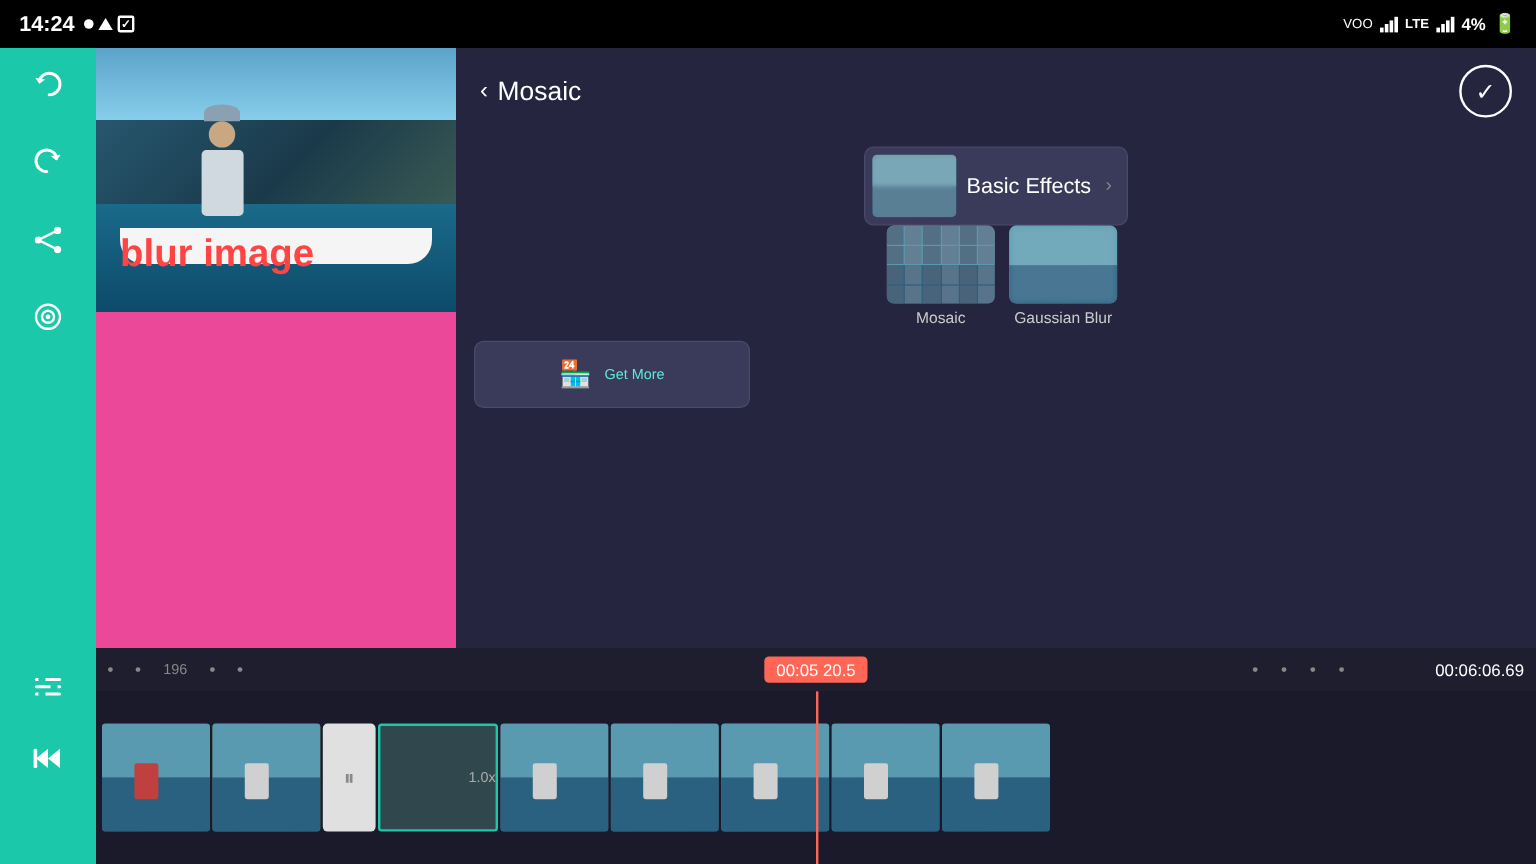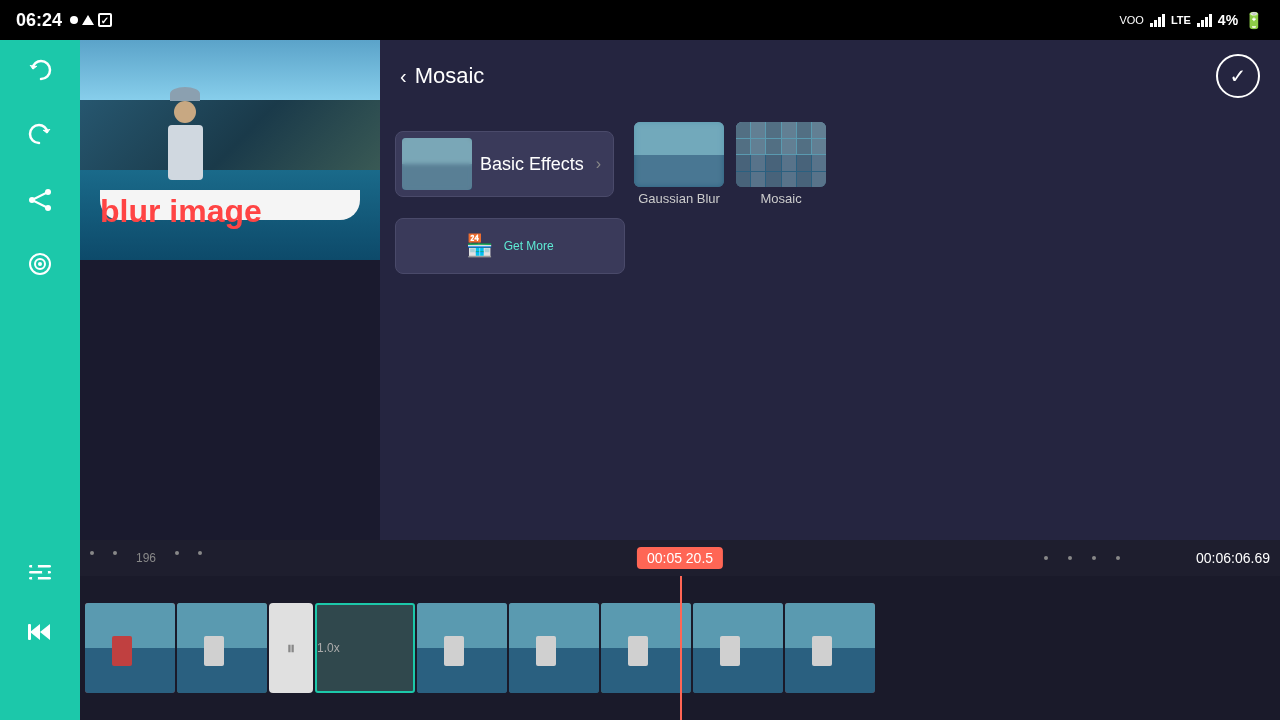--- a/index.html
+++ b/index.html
@@ -108,23 +108,23 @@
       align-items: center;
       justify-content: center;
       color: #fff;
       font-size: 22px;
       cursor: pointer;
     }
 
     
     .preview-area {
       width: 300px;
-      background: #737373;
-      display: flex;
-      flex-direction: column;
+      background: #ec4899;
+      display: flex;
+      flex-direction: row;
       position: relative;
     }
     .video-preview {
       width: 100%;
       height: 220px;
       background: linear-gradient(135deg, #2a5f7a 0%, #1a3a4a 50%, #4a6a5a 100%);
       position: relative;
       overflow: hidden;
     }
     
@@ -227,21 +227,21 @@
       padding: 10px 15px;
       display: flex;
       flex-direction: column;
       gap: 12px;
     }
 
     
     .basic-effects-row {
       display: flex;
       align-items: center;
-      gap: 10px;
+      flex-direction: column;
     }
     .basic-effects-card {
       background: #3a3a5a;
       border: 1px solid #4a4a6a;
       border-radius: 8px;
       display: flex;
       align-items: center;
       padding: 6px 12px 6px 6px;
       gap: 8px;
       min-width: 200px;
@@ -365,21 +365,21 @@
     .timeline-ruler {
       height: 36px;
       background: #1e1e2e;
       display: flex;
       align-items: center;
       position: relative;
       padding: 0 10px;
     }
     .ruler-dots {
       display: flex;
-      align-items: flex-start;
+      align-items: center;
       gap: 19px;
       color: #888;
       font-size: 12px;
     }
     .ruler-dot {
       width: 4px; height: 4px;
       background: #888;
       border-radius: 50%;
     }
     .ruler-number {
@@ -439,21 +439,21 @@
       color: #888;
     }
     .clip-marker {
       width: 100px;
       height: 90px;
       background: rgba(100,180,160,0.3);
       border: 2px solid #1cc8aa;
       border-radius: 3px;
       display: flex;
       align-items: center;
-      justify-content: flex-start;
+      justify-content: flex-end;
       flex-shrink: 0;
       font-size: 11px;
       color: #1cc8aa;
     }
     .playhead-line {
       position: absolute;
       top: 0;
       bottom: 0;
       width: 2px;
       background: #ff6655;
@@ -468,21 +468,21 @@
       width: 20px; height: 30px;
       background: #d0d0d0;
       border-radius: 2px;
     }
   </style>
 </head>
 <body>
 
 <div class="status-bar">
   <div class="status-left">
-    <span>06:24</span>
+    <span>14:24</span>
     <div class="status-icons">
       <div class="status-dot"></div>
       <div class="status-triangle"></div>
       <div class="status-check-box">✓</div>
     </div>
   </div>
   <div class="status-right">
     <span style="font-size:11px;margin-left:43px;">VOO</span>
     <div class="signal-bars">
       <div class="signal-bar" style="height:4px;"></div>
@@ -577,60 +577,60 @@
               <div class="mini-water"></div>
               <div class="thumb-blur-overlay"></div>
             </div>
             <span class="basic-effects-label">Basic Effects</span>
             <span class="arrow-right">›</span>
           </div>
 
           <div class="effect-thumbs-row">
 
             <div class="effect-thumb-item">
+              <div class="effect-thumb thumb-mosaic">
+                <div class="mini-sky"></div>
+                <div class="mini-water"></div>
+                <div class="mosaic-grid">
+                  <div class="mosaic-cell"></div>
+                    <div class="mosaic-cell"></div>
+                    <div class="mosaic-cell"></div>
+                  <div class="mosaic-cell"></div>
+                    <div class="mosaic-cell"></div>
+                    <div class="mosaic-cell"></div>
+                  <div class="mosaic-cell"></div>
+                    <div class="mosaic-cell"></div>
+                    <div class="mosaic-cell"></div>
+                  <div class="mosaic-cell"></div>
+                    <div class="mosaic-cell"></div>
+                    <div class="mosaic-cell"></div>
+                  <div class="mosaic-cell"></div>
+                    <div class="mosaic-cell"></div>
+                    <div class="mosaic-cell"></div>
+                  <div class="mosaic-cell"></div>
+                    <div class="mosaic-cell"></div>
+                    <div class="mosaic-cell"></div>
+                  <div class="mosaic-cell"></div>
+                    <div class="mosaic-cell"></div>
+                    <div class="mosaic-cell"></div>
+                  <div class="mosaic-cell"></div>
+                    <div class="mosaic-cell"></div>
+                    <div class="mosaic-cell"></div>
+                </div>
+              </div>
+              <span class="effect-thumb-label">Mosaic</span>
+            </div>
+
+            <div class="effect-thumb-item">
               <div class="effect-thumb thumb-gaussian">
                 <div class="mini-sky"></div>
                 <div class="mini-water"></div>
                 <div class="thumb-blur-effect"></div>
               </div>
               <span class="effect-thumb-label">Gaussian Blur</span>
-            </div>
-
-            <div class="effect-thumb-item">
-              <div class="effect-thumb thumb-mosaic">
-                <div class="mini-sky"></div>
-                <div class="mini-water"></div>
-                <div class="mosaic-grid">
-                  <div class="mosaic-cell"></div>
-                    <div class="mosaic-cell"></div>
-                    <div class="mosaic-cell"></div>
-                  <div class="mosaic-cell"></div>
-                    <div class="mosaic-cell"></div>
-                    <div class="mosaic-cell"></div>
-                  <div class="mosaic-cell"></div>
-                    <div class="mosaic-cell"></div>
-                    <div class="mosaic-cell"></div>
-                  <div class="mosaic-cell"></div>
-                    <div class="mosaic-cell"></div>
-                    <div class="mosaic-cell"></div>
-                  <div class="mosaic-cell"></div>
-                    <div class="mosaic-cell"></div>
-                    <div class="mosaic-cell"></div>
-                  <div class="mosaic-cell"></div>
-                    <div class="mosaic-cell"></div>
-                    <div class="mosaic-cell"></div>
-                  <div class="mosaic-cell"></div>
-                    <div class="mosaic-cell"></div>
-                    <div class="mosaic-cell"></div>
-                  <div class="mosaic-cell"></div>
-                    <div class="mosaic-cell"></div>
-                    <div class="mosaic-cell"></div>
-                </div>
-              </div>
-              <span class="effect-thumb-label">Mosaic</span>
             </div>
           </div>
         </div>
 
         <div class="get-more-btn">
           <span class="store-icon">🏪</span>
           <span class="get-more-label">Get More</span>
         </div>
 
       </div>

